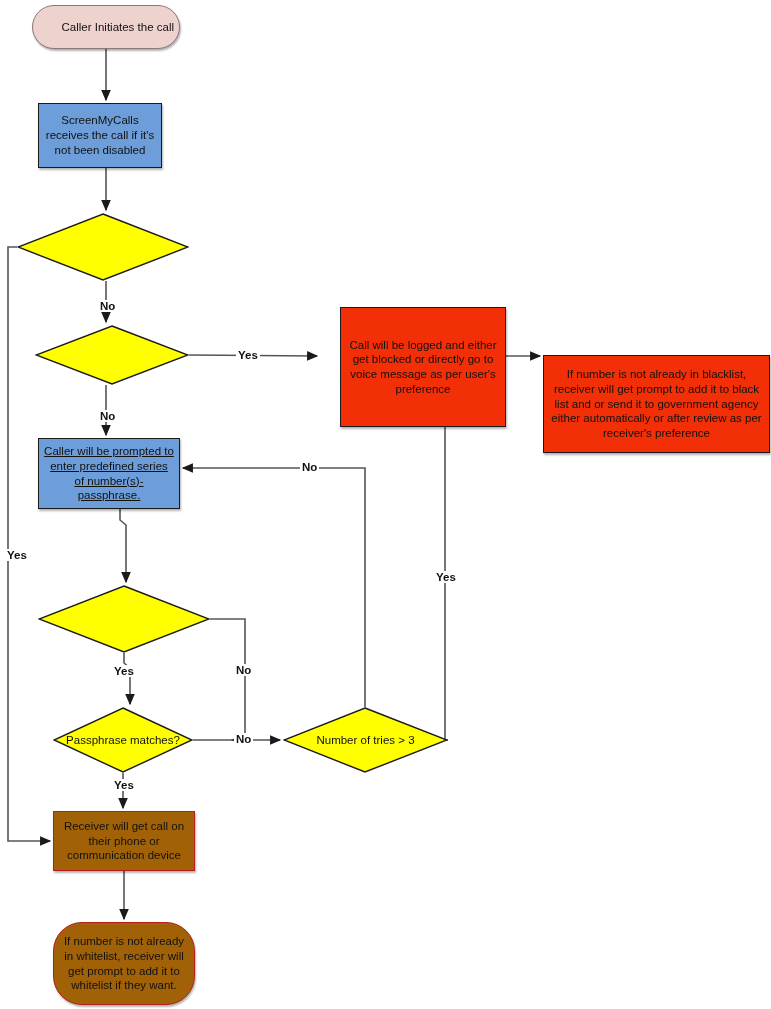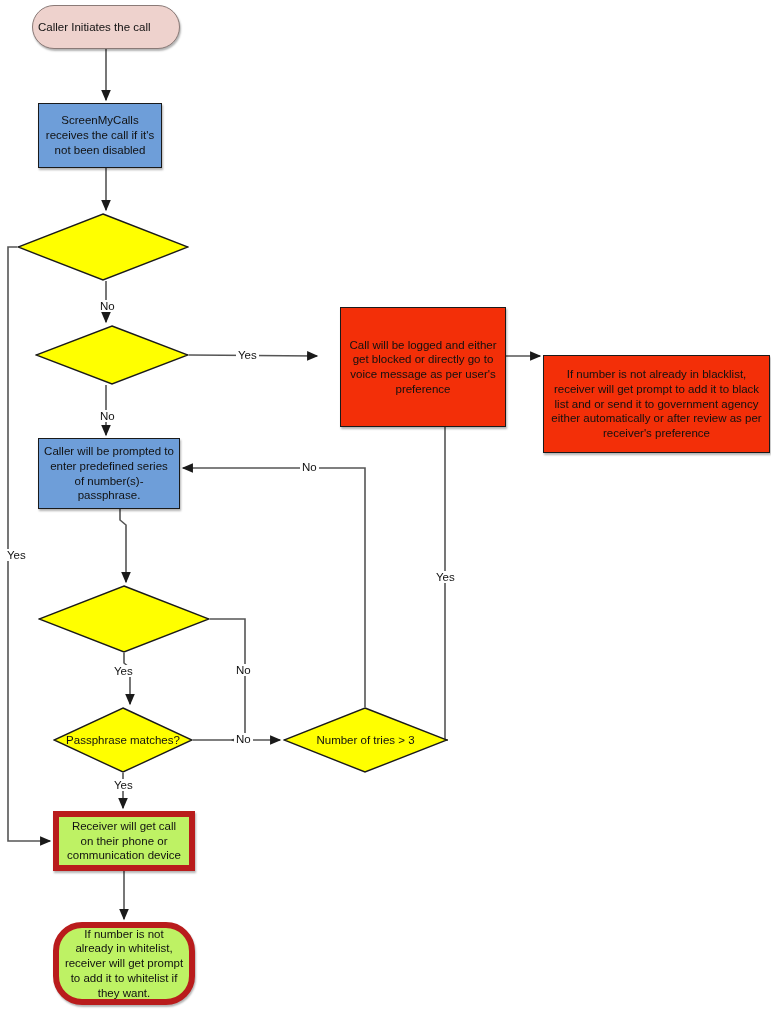--- a/index.html
+++ b/index.html
@@ -19,21 +19,21 @@
     left: 0;
     top: 0;
     width: 771px;
     height: 1009px;
   }
   .node {
     position: absolute;
     box-sizing: border-box;
     display: flex;
     align-items: center;
-    justify-content: flex-start;
+    justify-content: flex-end;
     text-align: center;
     color: #111111;
     font-size: 11.5px;
     line-height: 1.28;
     padding: 3px 5px;
     z-index: 3;
   }
   .node-terminator {
     background: #eed2cd;
     border: 1px solid #8a7a77;
@@ -44,22 +44,22 @@
     background: #6e9ed9;
     border: 1px solid #1a1a1a;
     box-shadow: 1px 2px 2px rgba(0,0,0,0.30);
   }
   .node-process-red {
     background: #f32f08;
     border: 1px solid #1a1a1a;
     box-shadow: 1px 2px 2px rgba(0,0,0,0.30);
   }
   .node-process-green {
-    background: #bef264;
-    border: 6px solid #b91c1c;
+    background: #a16207;
+    border: 1px solid #b91c1c;
     box-shadow: 1px 2px 2px rgba(0,0,0,0.30);
   }
   .node-decision {
     background: transparent;
     border: none;
     box-shadow: none;
   }
   .node-decision .dec-label {
     position: relative;
     z-index: 2;
@@ -74,20 +74,21 @@
     z-index: 1;
   }
   .edge-label {
     position: absolute;
     font-size: 11.5px;
     color: #111111;
     background: #ffffff;
     padding: 0 2px;
     z-index: 4;
     white-space: nowrap;
+    font-weight: bold;
   }
 </style>
 </head>
 <body>
 
 <svg id="flow-canvas" viewBox="0 0 771 1009" xmlns="http://www.w3.org/2000/svg">
   <defs>
     <marker id="arrowhead" markerWidth="8" markerHeight="8" refX="6.2" refY="3" orient="auto" markerUnits="strokeWidth">
       <path d="M0,0 L7,3 L0,6 z" fill="#1a1a1a"></path>
     </marker>
@@ -145,21 +146,21 @@
 </div>
 
 <div class="node node-process-red" style="left:340px; top:307px; width:166px; height:120px;">
   <span>Call will be logged and either get blocked or directly go to voice message as per user's preference</span>
 </div>
 
 <div class="node node-process-red" style="left:543px; top:307px; width:227px; height:98px;margin-top:48px;">
   <span>If number is not already in blacklist, receiver will get prompt to add it to black list and or send it to government agency either automatically or after review as per receiver's preference</span>
 </div>
 
-<div class="node node-process-blue" style="left:38px; top:438px; width:142px; height:71px;">
+<div class="node node-process-blue" style="left:38px; top:438px; width:142px; height:71px;text-decoration:underline;">
   <span>Caller will be prompted to enter predefined series of number(s)-passphrase.</span>
 </div>
 
 <div class="node node-decision" style="left:38px; top:585px; width:172px; height:68px;">
   <svg class="dec-shape" viewBox="0 0 172 68" preserveAspectRatio="none">
     <polygon points="86,1 171,34 86,67 1,34" fill="#ffff00" stroke="#1a1a1a" stroke-width="1.4"></polygon>
   </svg>
 </div>
 
 <div class="node node-decision" style="left:53px; top:707px; width:140px; height:66px;">

